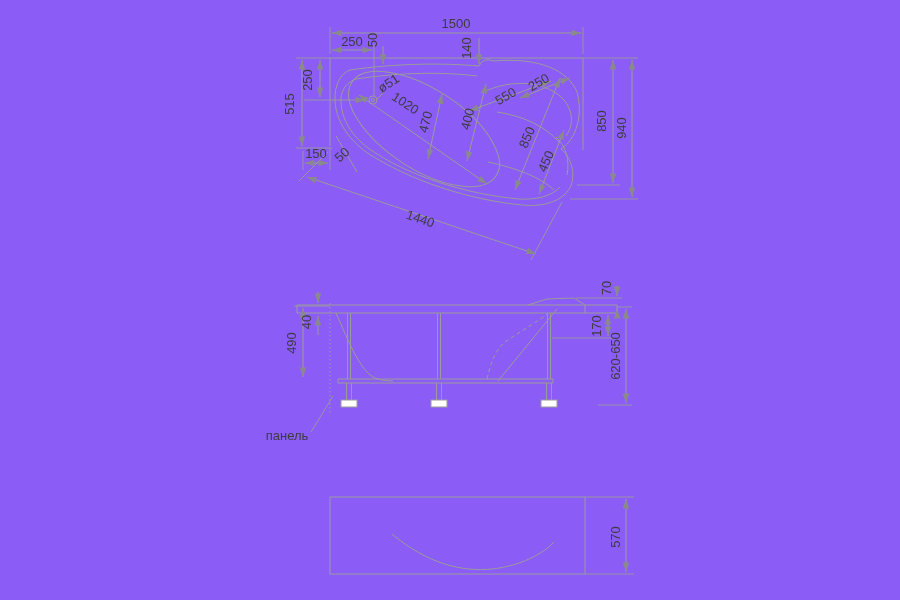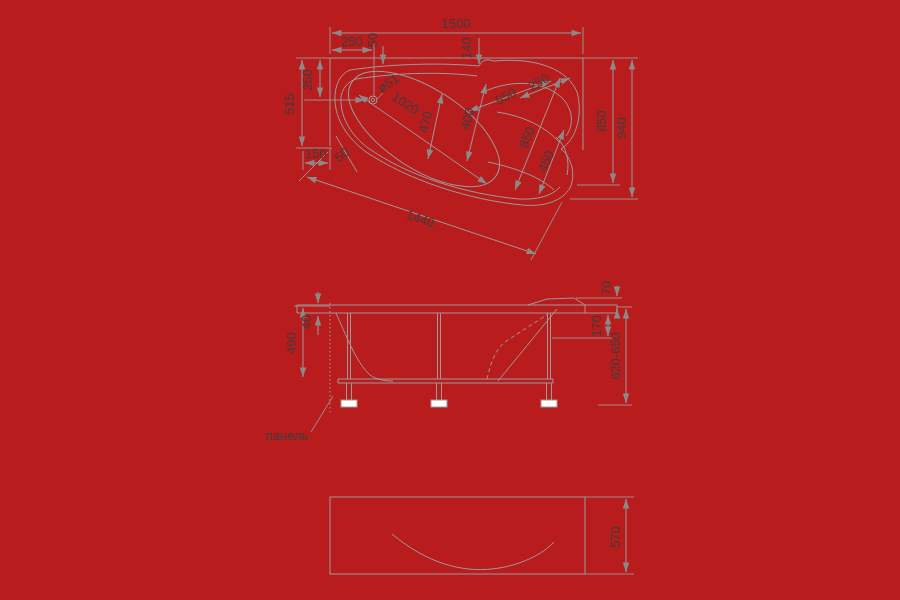--- a/index.html
+++ b/index.html
@@ -1,16 +1,16 @@
 <!DOCTYPE html>
 <html><head>
 <meta charset="utf-8">
 <style>
   html,body{margin:0;padding:0;background:#ffffff;}
-  .canvas{position:relative;width:900px;height:600px;background:#b91c1c;overflow:hidden;
+  .canvas{position:relative;width:900px;height:600px;background:#8b5cf6;overflow:hidden;
           font-family:"Liberation Sans",sans-serif;}
   svg line, svg path, svg rect, svg ellipse, svg circle{fill:none;stroke:#9b9b9b;stroke-width:1;}
   svg .thin{stroke-width:0.9;}
   svg text{font:13px "Liberation Sans",sans-serif;fill:#3d3d3d;text-anchor:middle;stroke:none;}
   svg .dash{stroke-dasharray:4 3;}
   svg .dot{stroke-dasharray:1.5 2.5;}
   svg .pad{fill:#ffffff;}
 </style>
 </head>
 <body>

